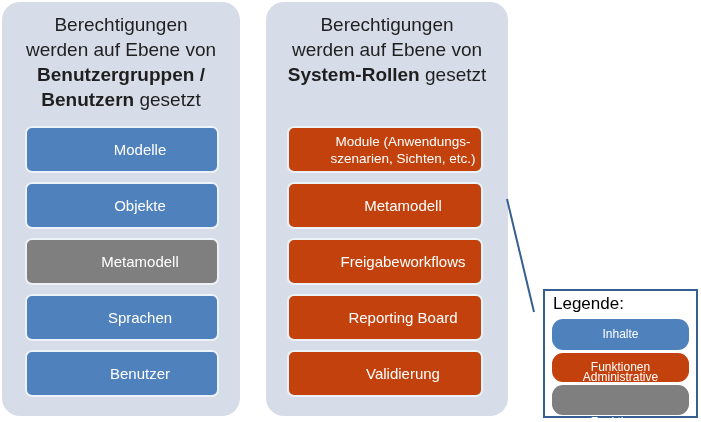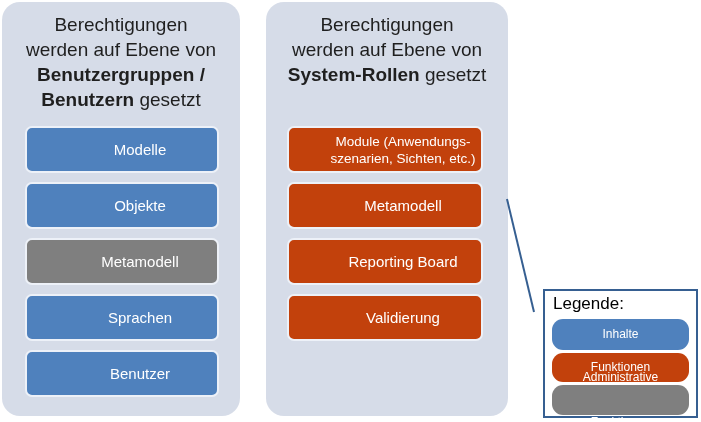--- a/index.html
+++ b/index.html
@@ -134,20 +134,21 @@
       <span class="hline">Berechtigungen</span>
       <span class="hline">werden auf Ebene von</span>
       <span class="hline"><b>System-Rollen</b><span> gesetzt</span></span>
     </div>
     <div class="boxes boxes-right">
       <div class="pbox fill-green two-line">
         <span>Module (Anwendungs-</span>
         <span>szenarien, Sichten, etc.)</span>
       </div>
       <div class="pbox fill-green">Metamodell</div>
+      <div class="pbox fill-green">Freigabeworkflows</div>
       <div class="pbox fill-green">Reporting Board</div>
       <div class="pbox fill-green">Validierung</div>
     </div>
   </div>
 
   <svg class="connector" viewBox="0 0 701 422" xmlns="http://www.w3.org/2000/svg">
     <line x1="507" y1="199" x2="534" y2="312" stroke="#365F91" stroke-width="2"></line>
   </svg>
 
   <div class="legend">

